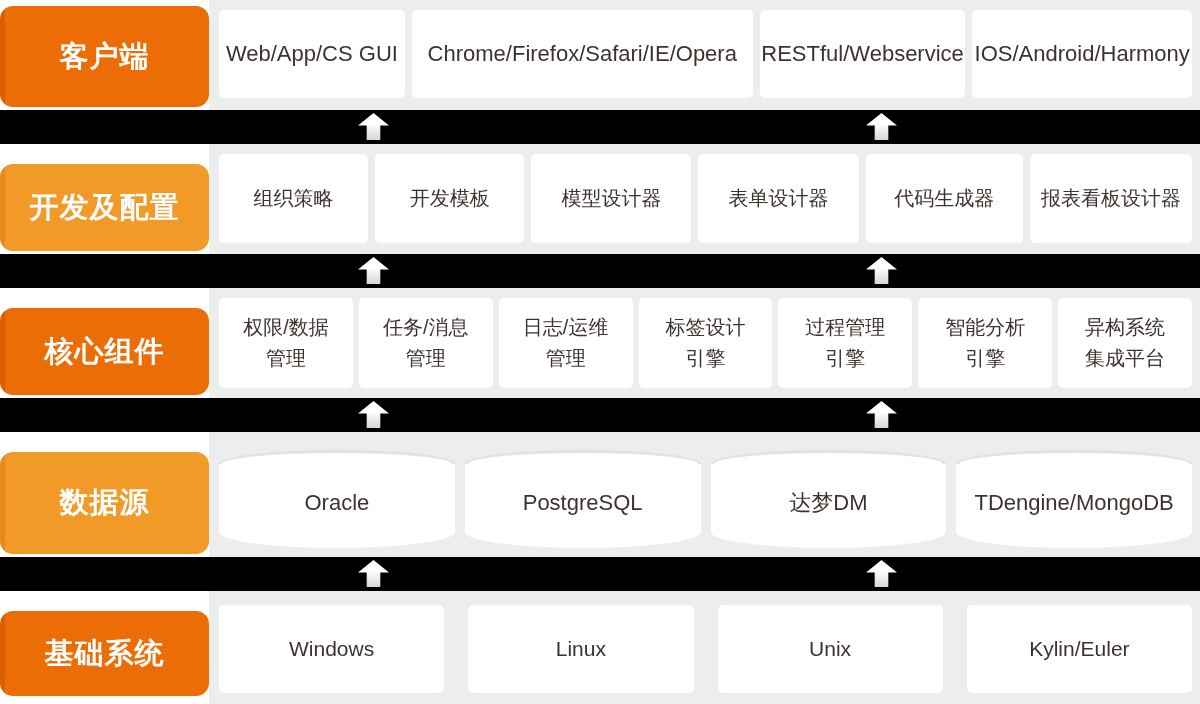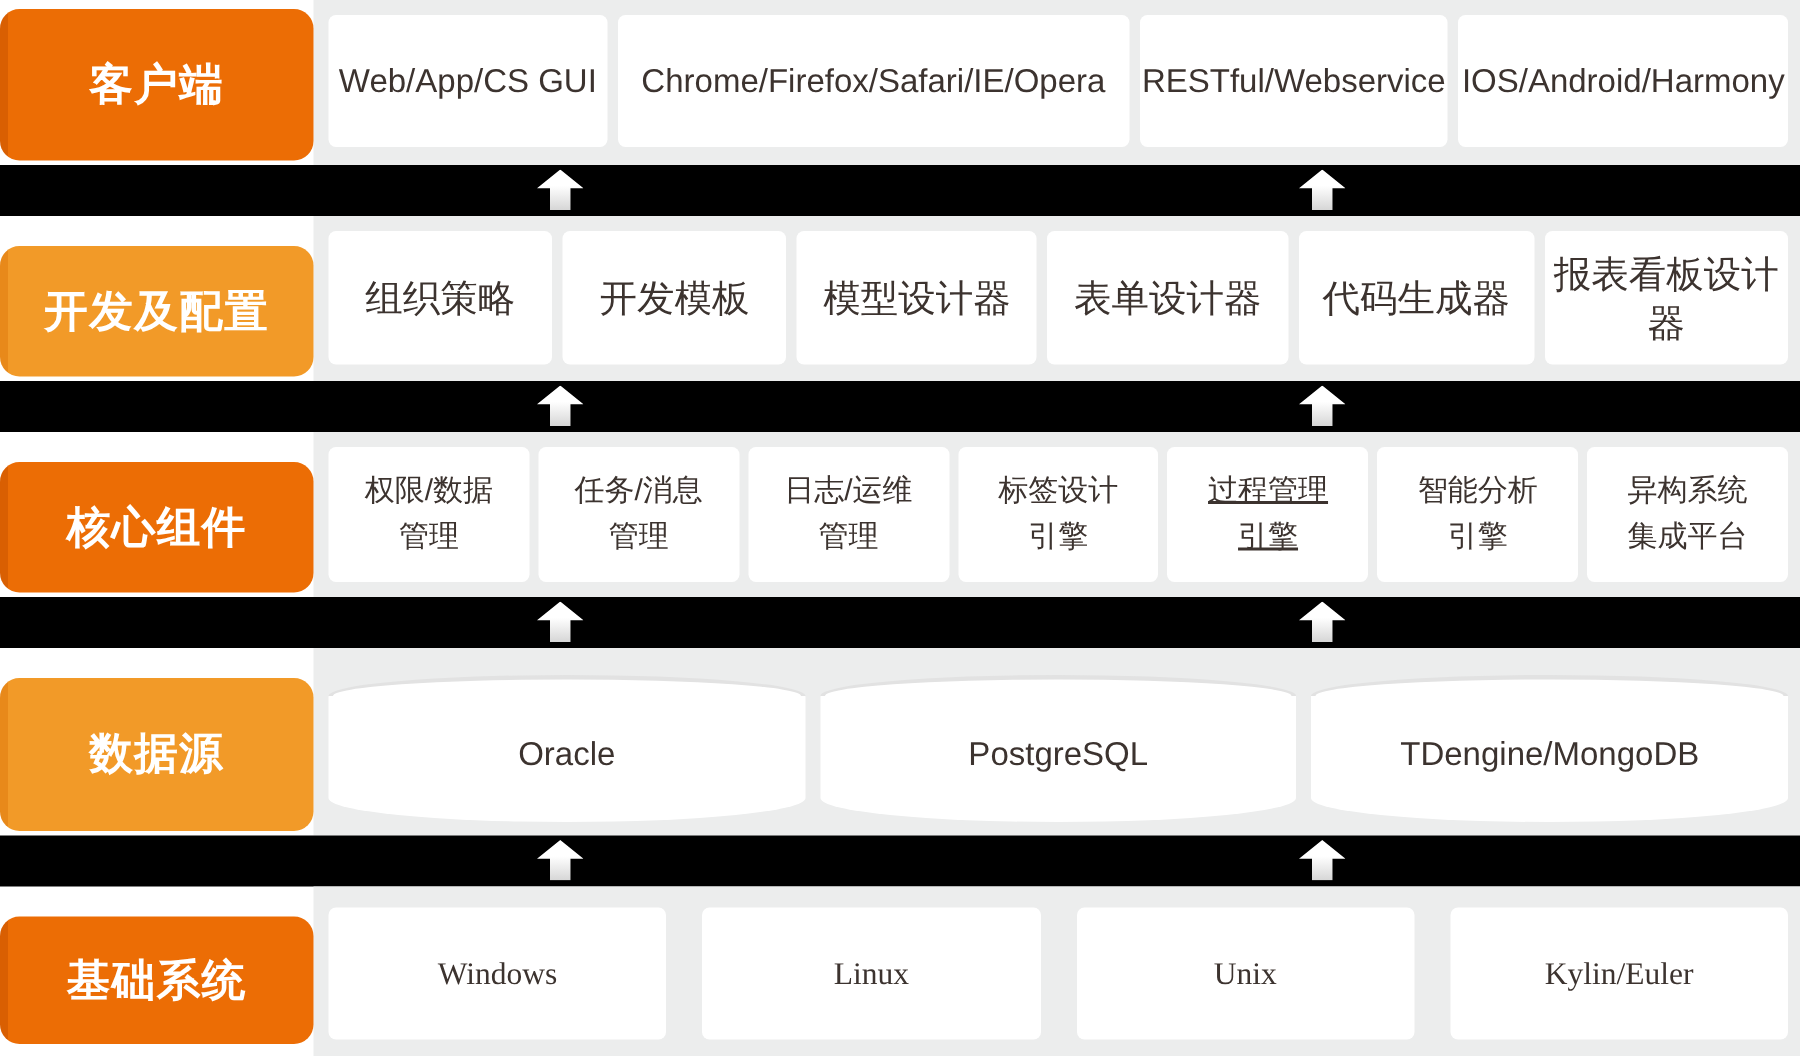--- a/index.html
+++ b/index.html
@@ -20,26 +20,26 @@
   .label.dark{background:linear-gradient(90deg,#d95f02 0,#d95f02 5px,#ec6d05 5px);}
   .label.light{background:linear-gradient(90deg,#e8891a 0,#e8891a 5px,#f29a28 5px);}
   .band .content{
     margin-left:209px;height:100%;background:#ECEDED;
     display:flex;box-sizing:border-box;align-items:stretch;
   }
 
   .band-0{height:110px;}  .band-0 .label{top:6px;}
   .band-0 .content{padding:10px 8px 12px 10px;gap:7px;font-size:22px;}
   .band-1{height:110px;}
-  .band-1 .content{padding:10px 8px 11px 10px;gap:7px;font-size:25px;font-family:Liberation Mono, monospace;}
+  .band-1 .content{padding:10px 8px 11px 10px;gap:7px;font-size:20px;font-family:Liberation Mono, monospace;}
   .band-2{height:110px;}
   .band-2 .content{padding:10px 8px 10px 10px;gap:6px;font-size:20px;line-height:31px;}
   .band-3{height:125px;}
   .band-3 .content{padding:18px 8px 9px 10px;gap:10px;font-size:22px;}
-  .band-4{height:113px;font-family:Liberation Serif, serif;} .band-4 .label{bottom:8px;}
+  .band-4{height:113px;} .band-4 .label{bottom:8px;}
   .band-4 .content{padding:14px 8px 11px 10px;gap:24px;font-size:21px;}
 
   
   .box{
     background:#ffffff;border-radius:5px;
     display:flex;align-items:center;justify-content:center;
     text-align:center;color:#3C332F;white-space:pre-line;
     min-width:0;
   }
 
@@ -100,21 +100,21 @@
       <div class="label dark">核心组件</div>
       <div class="content">
         <div class="box" style="flex: 117 1 0%;">权限/数据
 管理</div>
         <div class="box" style="flex: 117 1 0%;">任务/消息
 管理</div>
         <div class="box" style="flex: 117 1 0%;">日志/运维
 管理</div>
         <div class="box" style="flex: 117 1 0%;">标签设计
 引擎</div>
-        <div class="box" style="flex: 117 1 0%; text-decoration: underline;">过程管理
+        <div class="box" style="flex: 117 1 0%;">过程管理
 引擎</div>
         <div class="box" style="flex: 117 1 0%;">智能分析
 引擎</div>
         <div class="box" style="flex: 117 1 0%;">异构系统
 集成平台</div>
       </div>
     </div>
     <div class="strip">
       <span class="arrow a1"></span>
       <span class="arrow a2"></span>
@@ -128,20 +128,25 @@
           <span class="cyl-text">Oracle</span>
         </div>
         <div class="cyl" style="flex: 235 1 0%;">
           <div class="cyl-top"></div>
           <div class="cyl-body"></div>
           <span class="cyl-text">PostgreSQL</span>
         </div>
         <div class="cyl" style="flex: 235 1 0%;">
           <div class="cyl-top"></div>
           <div class="cyl-body"></div>
+          <span class="cyl-text">达梦DM</span>
+        </div>
+        <div class="cyl" style="flex: 235 1 0%;">
+          <div class="cyl-top"></div>
+          <div class="cyl-body"></div>
           <span class="cyl-text">TDengine/MongoDB</span>
         </div>
       </div>
     </div>
     <div class="strip">
       <span class="arrow a1"></span>
       <span class="arrow a2"></span>
     </div>
     <div class="band band-4">
       <div class="label dark">基础系统</div>

